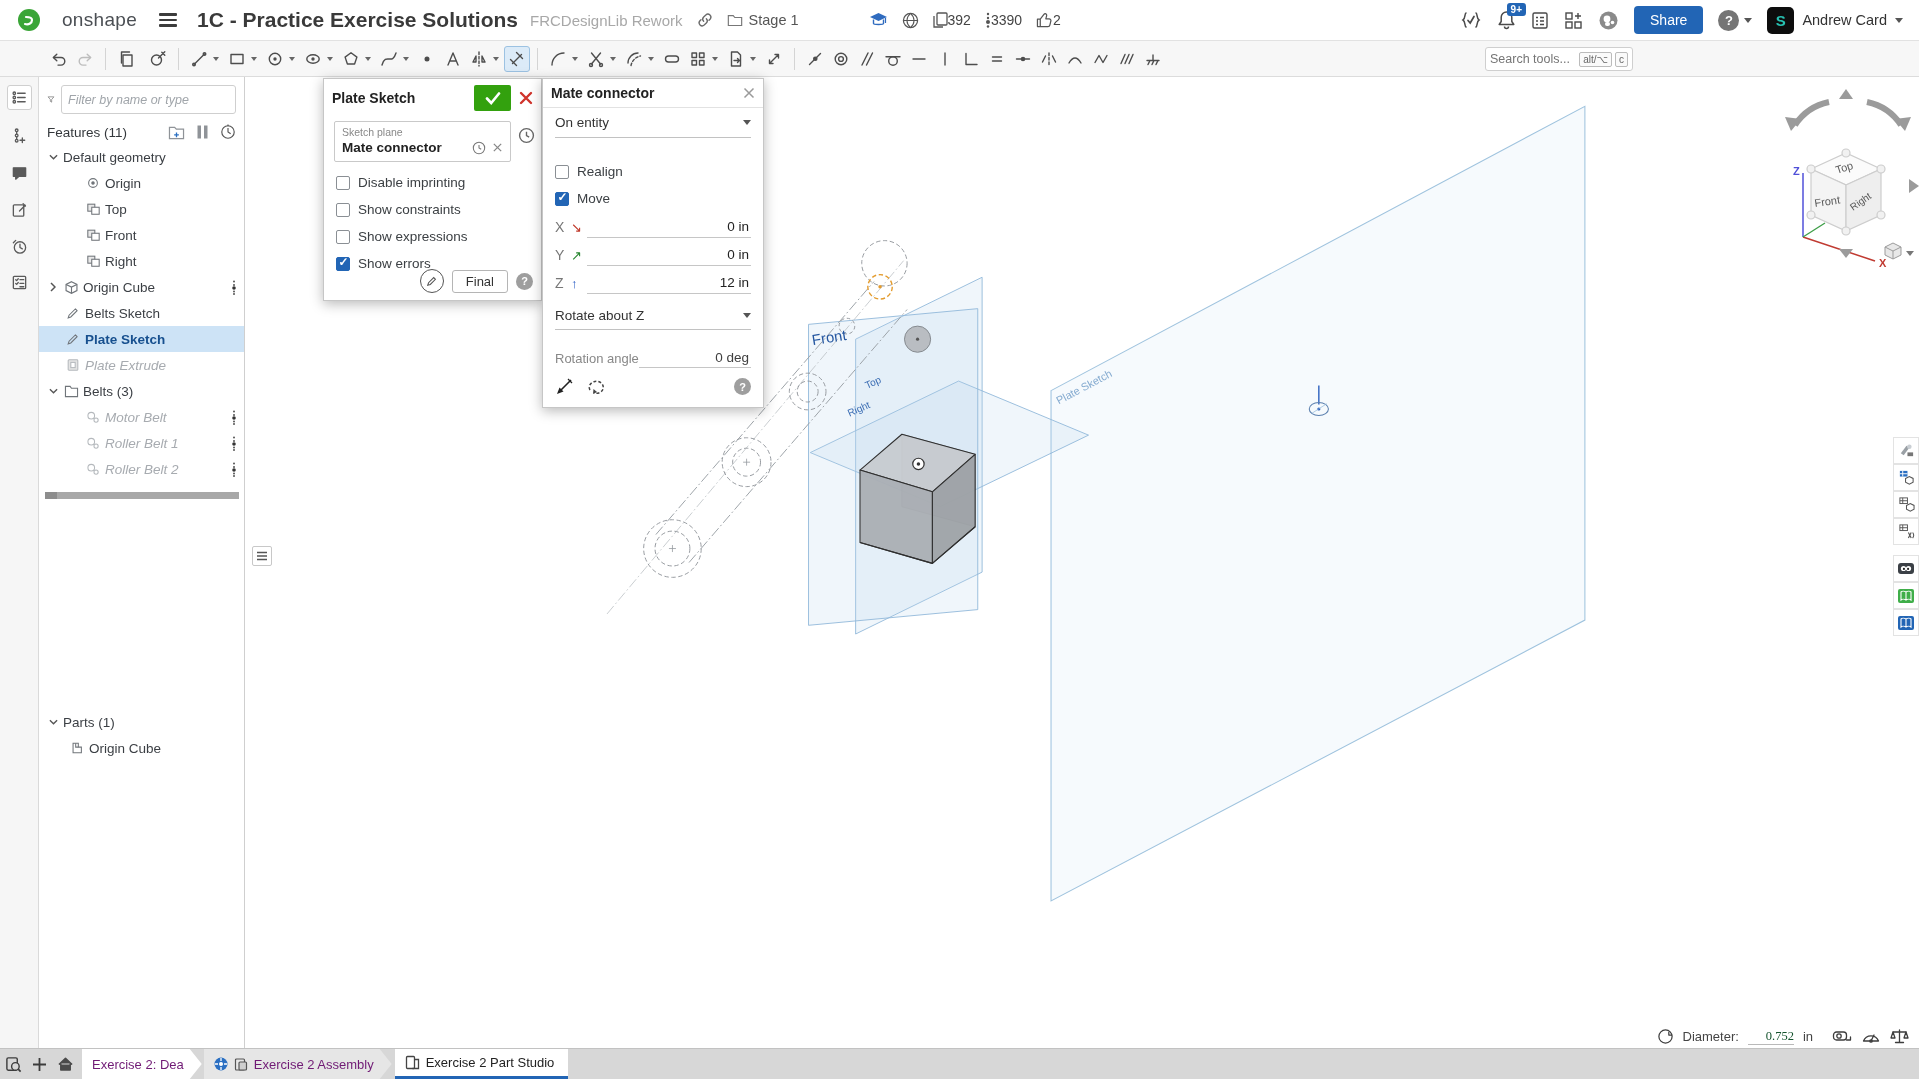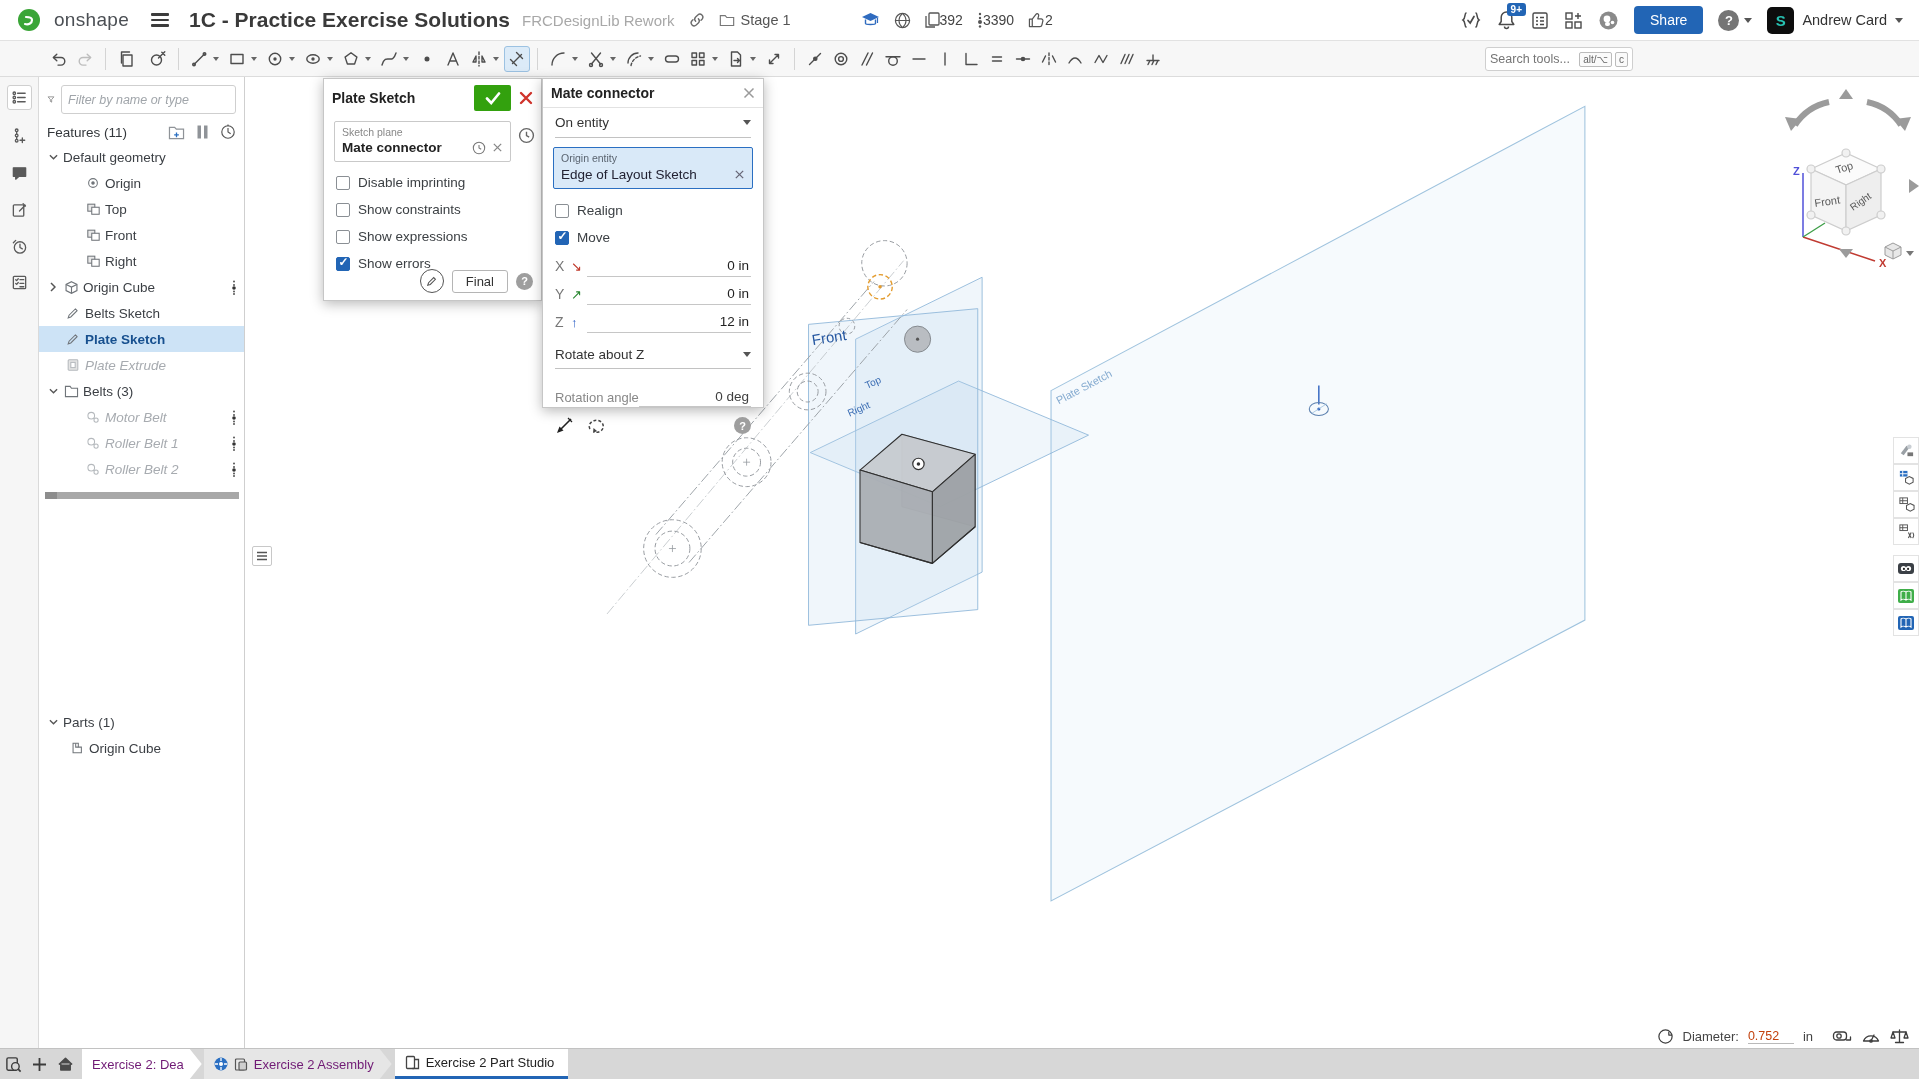--- a/index.html
+++ b/index.html
@@ -2,21 +2,21 @@
 <html><head>
 <meta charset="utf-8">
 <style>
   *{margin:0;padding:0;box-sizing:border-box}
   body{font-family:"Liberation Sans",sans-serif;background:#e8e8e8}
   .app{position:relative;width:1919px;height:1079px;background:#fff;overflow:hidden;font-family:"Liberation Sans",sans-serif}
   .abs{position:absolute}
   svg{display:block}
   
   .hdr{position:absolute;left:0;top:0;width:1919px;height:41px;background:#fff;border-bottom:1px solid #e2e2e2;display:flex;align-items:center;padding:0 16px;z-index:30}
-  .brand{display:flex;align-items:center;gap:12px}
+  .brand{display:flex;align-items:center;gap:20px}
   .brand-name{font-size:19px;color:#4b4f54;letter-spacing:.3px}
   .burger{margin-left:22px;width:18px;display:flex;flex-direction:column;gap:3px;cursor:pointer}
   .burger span{height:2.6px;background:#3c3c3c;border-radius:1px}
   .doc-title{margin-left:20px;font-size:21px;font-weight:bold;color:#3a3a3a;white-space:nowrap}
   .doc-sub{margin-left:12px;font-size:15px;color:#a8a8a8;white-space:nowrap}
   .hico{display:flex;align-items:center;justify-content:center;color:#666}
   .stage{display:flex;align-items:center;gap:6px;margin-left:14px;color:#555;font-size:14.5px}
   .stats{display:flex;align-items:center;gap:14px;margin-left:70px;color:#444;font-size:14px}
   .stat{display:flex;align-items:center;}
   .hright{margin-left:auto;display:flex;align-items:center;gap:15px}
@@ -89,21 +89,21 @@
   .xyz .axl{width:16px;color:#777;font-size:14px}
   .xyz .axarrow{width:16px;font-size:13px}
   .xyz .axval{flex:1;border-bottom:1px solid #c6c6c6;text-align:right;font-size:13.5px;color:#222;padding:3px 2px}
   .underl{border-bottom:1px solid #c6c6c6}
   
   .vp{position:absolute;left:245px;top:77px;width:1674px;height:971px;background:#fff;overflow:hidden}
   .rstrip{position:absolute;right:0;display:flex;flex-direction:column;z-index:15}
   .rcell{width:26px;height:27px;background:#fff;border:1px solid #e3e3e3;display:flex;align-items:center;justify-content:center;cursor:pointer}
   .handlebtn{position:absolute;left:252px;top:546px;width:20px;height:20px;background:#fff;border:1px solid #c8c8c8;border-radius:2px;display:flex;align-items:center;justify-content:center;cursor:pointer;z-index:15}
   .dimbar{position:absolute;right:10px;bottom:3px;display:flex;align-items:center;gap:9px;color:#444;font-size:13px;z-index:15}
-  .dimbar input{width:46px;border:none;border-bottom:1px solid #b9b9b9;font-family:Liberation Sans, sans-serif;font-size:12.5px;color:#c2410c;text-align:left;outline:none;background:transparent}
+  .dimbar input{width:46px;border:none;border-bottom:1px solid #b9b9b9;font-family:Liberation Serif, serif;font-size:12.5px;color:#14532d;text-align:right;outline:none;background:transparent}
   .mico{display:flex;align-items:center;justify-content:center;cursor:pointer}
   .mico svg{stroke:#3d3d3d;fill:none;stroke-width:1.3;stroke-linecap:round;stroke-linejoin:round}
   
   .tabbar{position:absolute;left:0;top:1048px;width:1919px;height:31px;background:#d7d7d7;border-top:1px solid #c2c2c2;display:flex;align-items:stretch;z-index:30}
   .tb-ico{width:26px;display:flex;align-items:center;justify-content:center;cursor:pointer}
   .tab{display:flex;align-items:center;gap:6px;font-size:13px;color:#701a75;padding:0 18px 0 10px;cursor:pointer;white-space:nowrap}
   .tab.arrow{clip-path:polygon(0 0,calc(100% - 12px) 0,100% 50%,calc(100% - 12px) 100%,0 100%)}
   .tab.t1{background:#fff;margin-left:4px}
   .tab.t2{background:#e6e6e6;margin-left:2px}
   .tab.t3{background:#fff;margin-left:3px;border-bottom:3px solid #2265b5;color:#222;padding-right:14px}
@@ -957,30 +957,21 @@
       <span style="margin-left:auto;cursor:pointer">
           <svg width="12" height="12" viewBox="0 0 12 12">
             <path d="M1.5 1.5l9 9M10.5 1.5l-9 9" stroke="#9a9a9a" stroke-width="1.5"></path>
           </svg>
         </span>
     </div>
     <div class="mrow selrow">
       <span>On entity</span>
       <span class="caret"></span>
     </div>
-    <div class="bluebox">
-      <div class="flabel">Origin entity</div>
-      <div class="fval">
-        <span>Edge of Layout Sketch</span>
-        <svg width="11" height="11" viewBox="0 0 12 12" style="margin-left:auto">
-            <path d="M2 2l8 8M10 2l-8 8" stroke="#667" stroke-width="1.4"></path>
-          </svg>
-      </div>
-    </div>
-    <div class="cbrow" style="margin-top:8px">
+    <div class="cbrow" style="margin-top:20px">
       <span class="cb"></span>
       <span class="cblabel">Realign</span>
     </div>
     <div class="cbrow">
       <span class="cb on"></span>
       <span class="cblabel">Move</span>
     </div>
     <div class="mrow xyz">
       <span class="axl">X</span>
       <span class="axarrow" style="color:#c0392b">↘</span>

